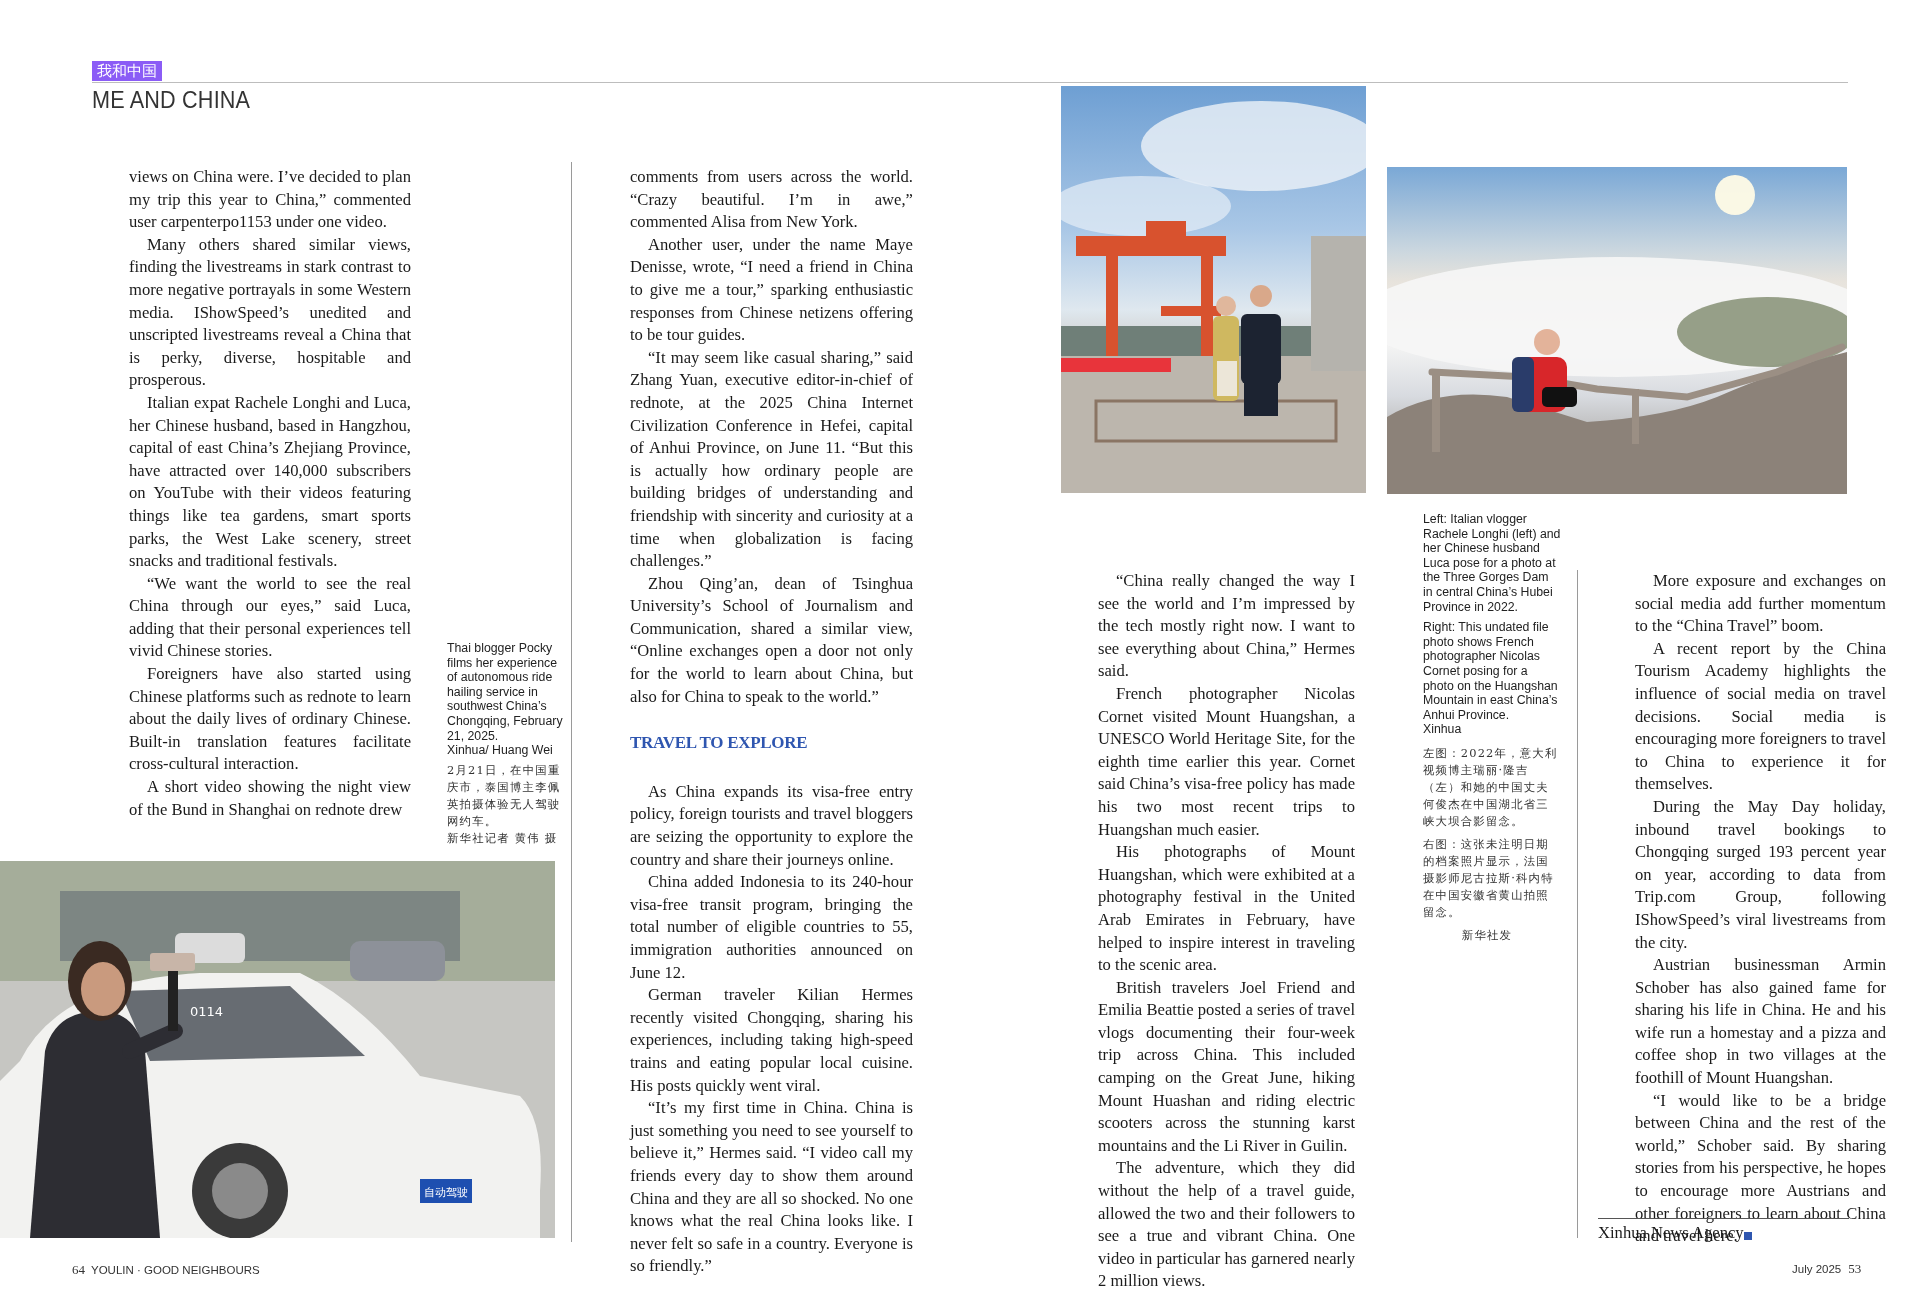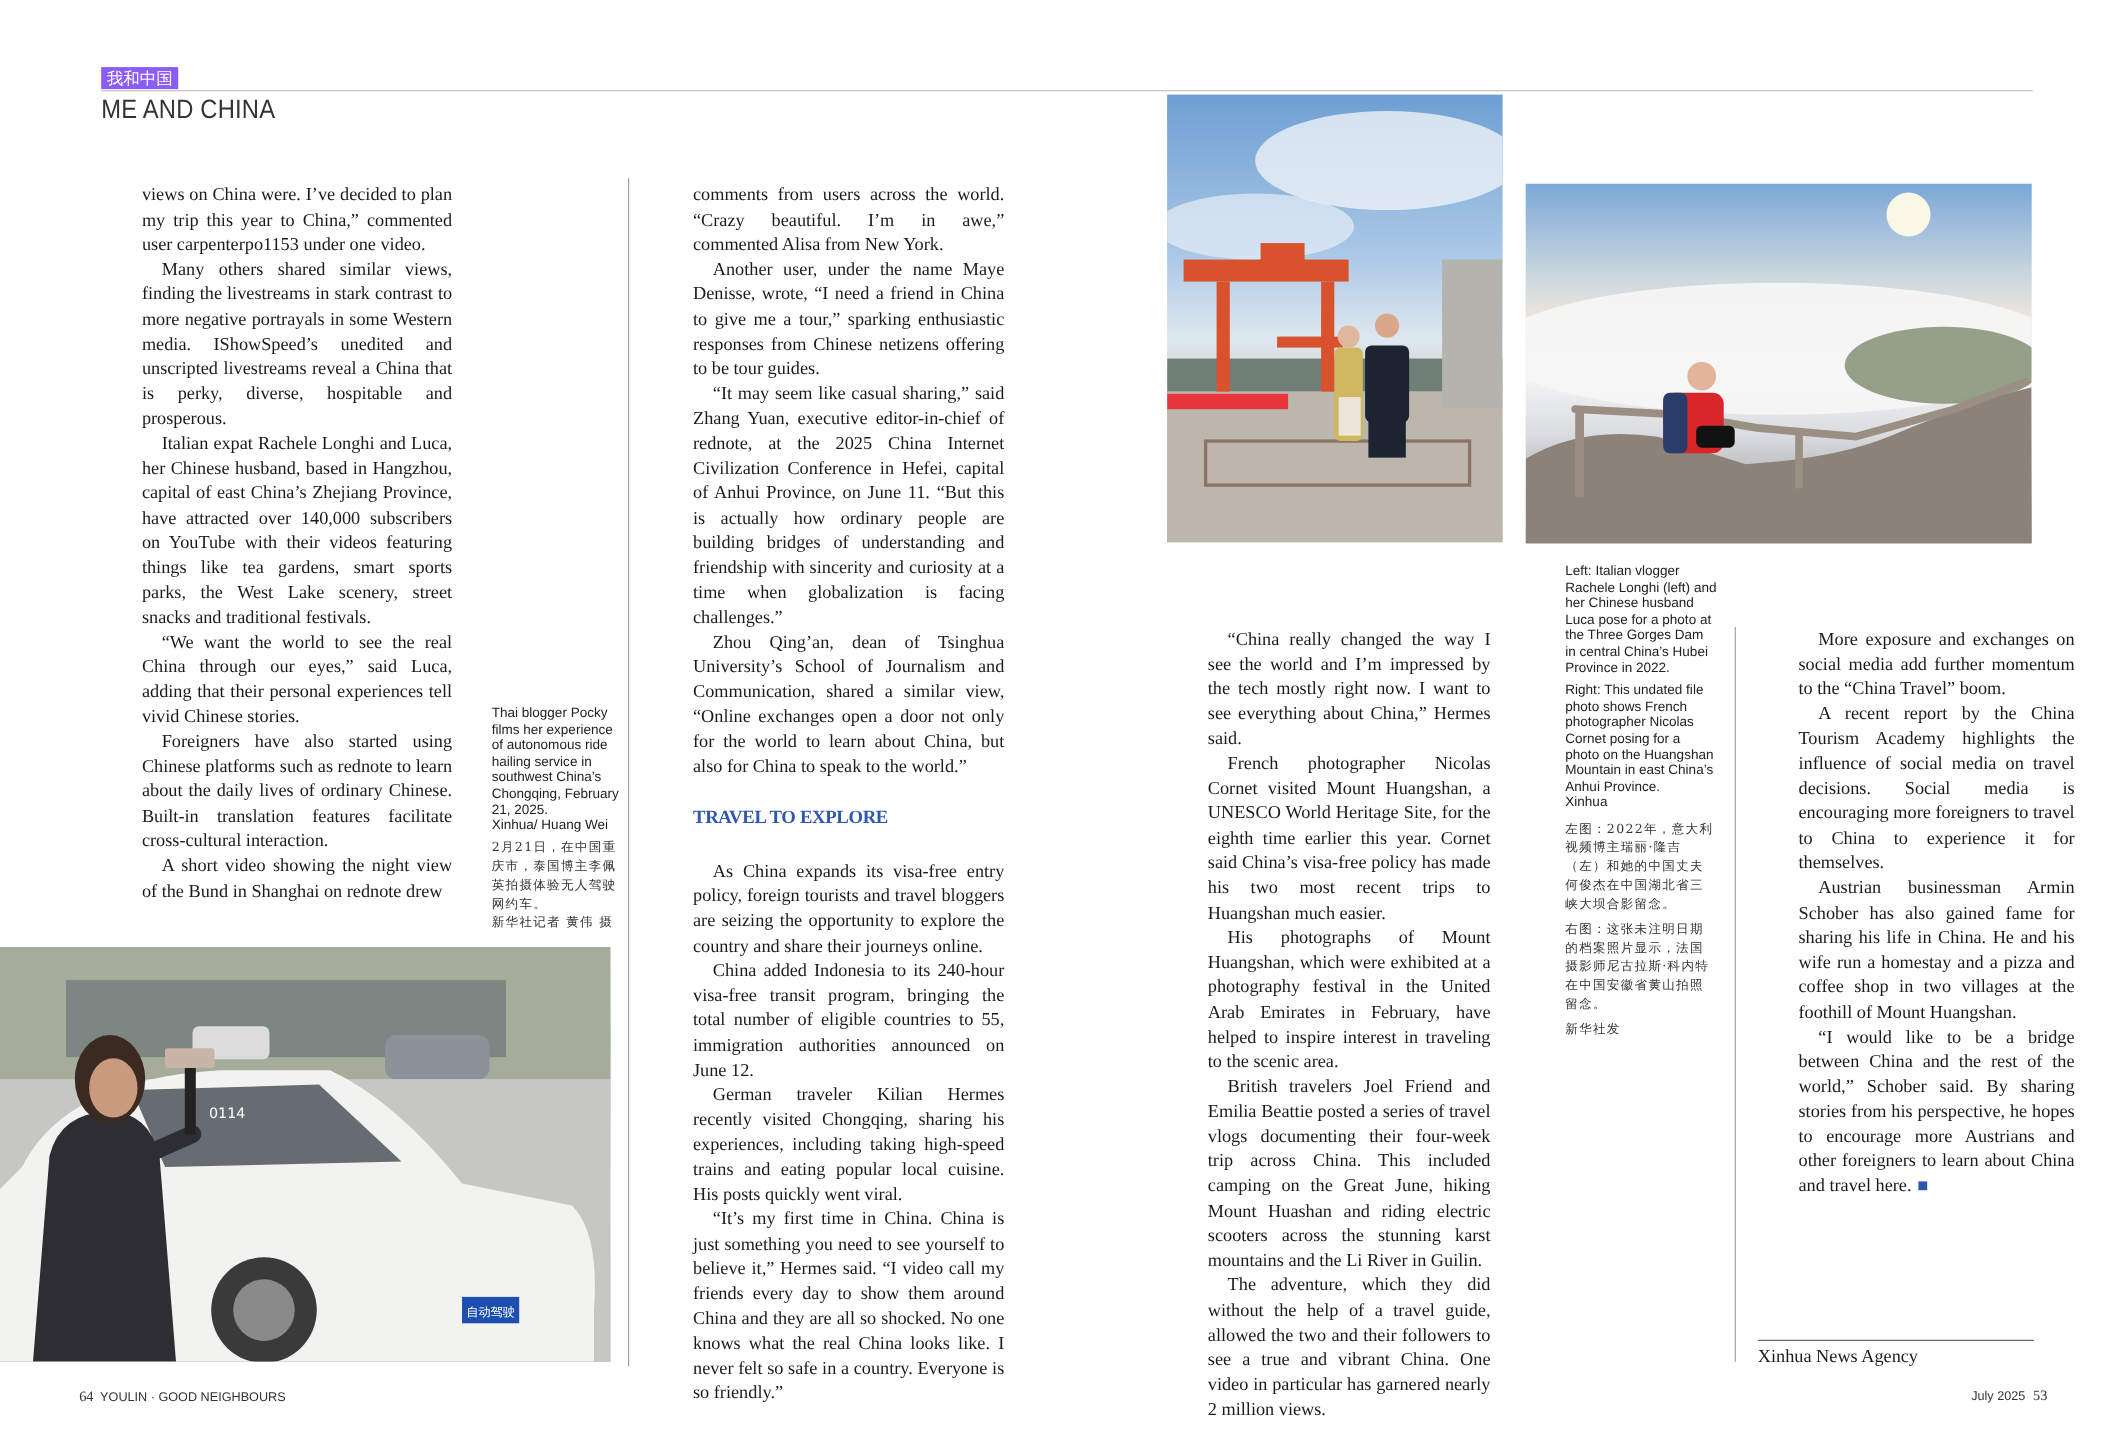--- a/index.html
+++ b/index.html
@@ -155,37 +155,38 @@
 
 <div class="abs cap2">
   <div class="caption-en">
     <p>Left: Italian vlogger Rachele Longhi (left) and her Chinese husband Luca pose for a photo at the Three Gorges Dam in central China’s Hubei Province in 2022.</p>
     <p style="margin-bottom:0">Right: This undated file photo shows French photographer Nicolas Cornet posing for a photo on the Huangshan Mountain in east China’s Anhui Province.</p>
     <div>Xinhua</div>
   </div>
   <div class="caption-zh" style="margin-top:8px;">
     <div>左图：2022年，意大利视频博主瑞丽·隆吉（左）和她的中国丈夫何俊杰在中国湖北省三峡大坝合影留念。</div>
     <div style="margin-top:6px;">右图：这张未注明日期的档案照片显示，法国摄影师尼古拉斯·科内特在中国安徽省黄山拍照留念。</div>
-    <div style="text-align:left; margin-top:6px; padding-right:10px;">新华社发</div>
+    <div style="text-align:center; margin-top:6px; padding-right:10px;">新华社发</div>
   </div>
 </div>
 
 <div class="abs col col3">
   <p>“China really changed the way I see the world and I’m impressed by the tech mostly right now. I want to see everything about China,” Hermes said.</p>
   <p>French photographer Nicolas Cornet visited Mount Huangshan, a UNESCO World Heritage Site, for the eighth time earlier this year. Cornet said China’s visa-free policy has made his two most recent trips to Huangshan much easier.</p>
   <p>His photographs of Mount Huangshan, which were exhibited at a photography festival in the United Arab Emirates in February, have helped to inspire interest in traveling to the scenic area.</p>
   <p>British travelers Joel Friend and Emilia Beattie posted a series of travel vlogs documenting their four-week trip across China. This included camping on the Great June, hiking Mount Huashan and riding electric scooters across the stunning karst mountains and the Li River in Guilin.</p>
   <p>The adventure, which they did without the help of a travel guide, allowed the two and their followers to see a true and vibrant China. One video in particular has garnered nearly 2 million views.</p>
 </div>
 
 <div class="abs vrule vr2"></div>
 
 <div class="abs col col4">
   <p>More exposure and exchanges on social media add further momentum to the “China Travel” boom.</p>
   <p>A recent report by the China Tourism Academy highlights the influence of social media on travel decisions. Social media is encouraging more foreigners to travel to China to experience it for themselves.</p>
+  <p>During the May Day holiday, inbound travel bookings to Chongqing surged 193 percent year on year, according to data from Trip.com Group, following IShowSpeed’s viral livestreams from the city.</p>
   <p>Austrian businessman Armin Schober has also gained fame for sharing his life in China. He and his wife run a homestay and a pizza and coffee shop in two villages at the foothill of Mount Huangshan.</p>
   <p><span>“I would like to be a bridge between China and the rest of the world,” Schober said. By sharing stories from his perspective, he hopes to encourage more Austrians and other foreigners to learn about China and travel here.</span><span class="end-mark"></span></p>
 </div>
 
 <div class="abs byline-rule"></div>
 <div class="abs byline">Xinhua News Agency</div>
 
 <div class="abs folio folio-left">
   <span class="num">64</span><span>YOULIN · GOOD NEIGHBOURS</span>
 </div>

